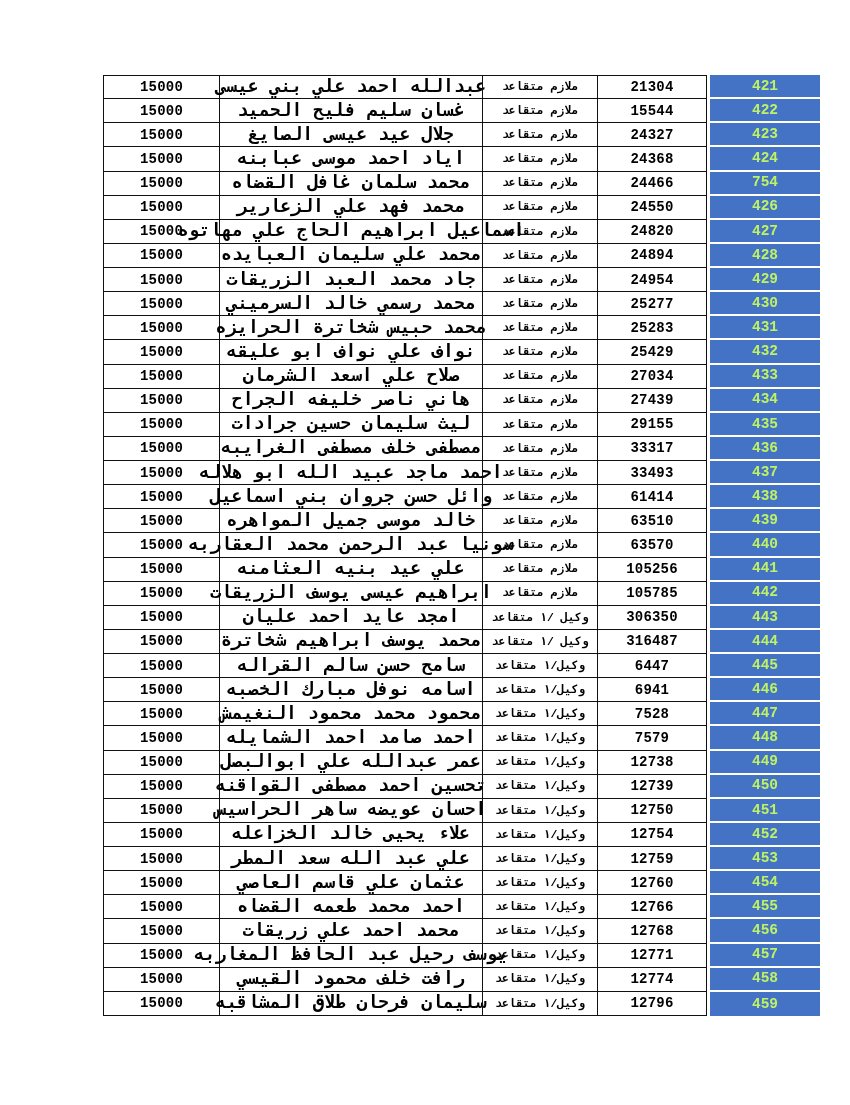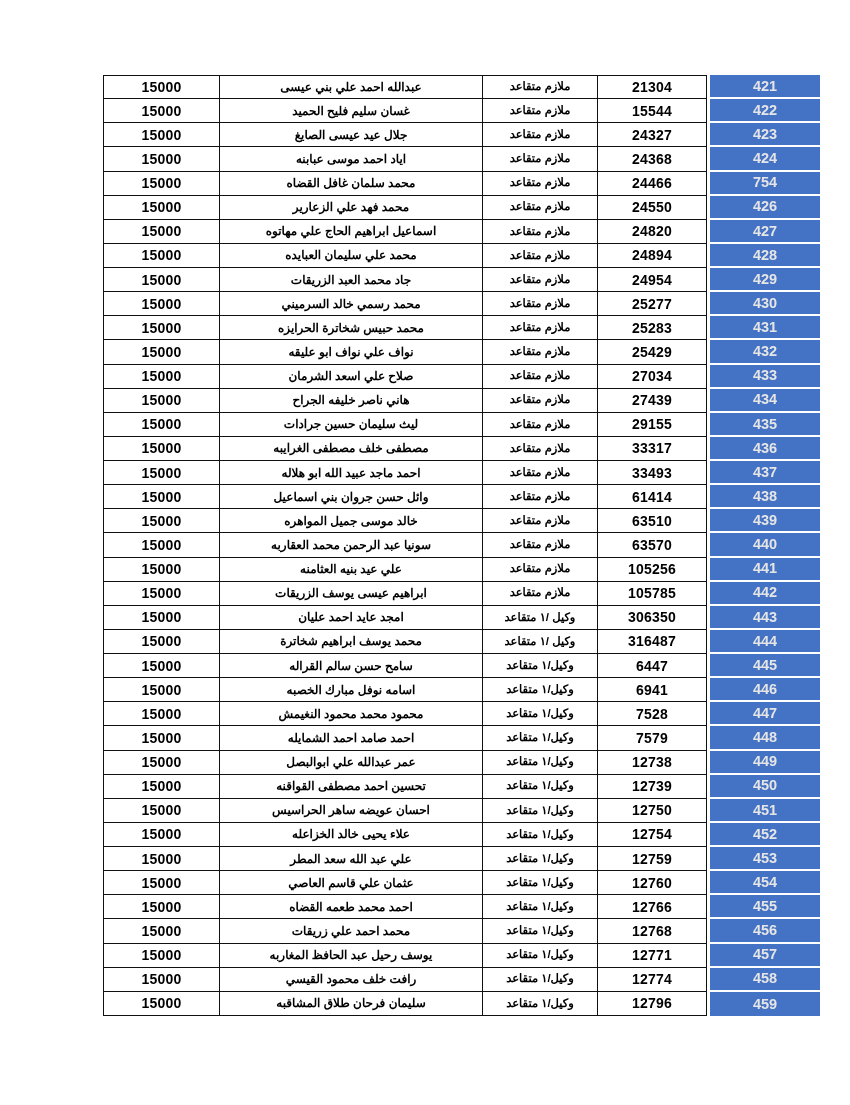--- a/index.html
+++ b/index.html
@@ -1,49 +1,49 @@
 <!DOCTYPE html>
 <html lang="ar"><head>
 <meta charset="utf-8">
 <style>
   html,body { margin:0; padding:0; background:#ffffff; }
   .page {
     position:relative;
     width:850px; height:1105px;
     background:#ffffff;
     overflow:hidden;
-    font-family:Liberation Sans, sans-serif;
+    font-family:Liberation Mono, monospace;
   }
   .table-wrap { position:absolute; left:103px; top:75px; }
   .row {
     display:grid;
     grid-template-columns:116px 263px 115px 110px 3px 110px;
     height:24.13px;
   }
   .c {
     box-sizing:border-box;
     display:flex; align-items:center; justify-content:center;
     border-left:1.5px solid #111111;
     border-bottom:1.5px solid #111111;
     font-weight:bold; color:#000000;
     white-space:nowrap; overflow:visible;
     line-height:1;
   }
   .row.first .c { border-top:1.5px solid #111111; }
   .c.num { border-right:1.5px solid #111111; }
   .c.amount { font-size:14px; letter-spacing:.2px; }
-  .c.name   { font-size:12px; direction:rtl; }
+  .c.name   { font-size:18px; direction:rtl; }
   .c.rank   { font-size:11.5px; direction:rtl; }
   .c.num    { font-size:14px; letter-spacing:.2px; }
   .gap { background:transparent; }
   .idx {
     box-sizing:border-box;
     display:flex; align-items:center; justify-content:center;
     background:#4472C4;
-    color:#e5e5e5;
+    color:#bef264;
     font-weight:bold; font-size:14.5px;
     border-bottom:2.5px solid #ffffff;
     line-height:1;
   }
   .row.last .idx { border-bottom:none; }
 </style>
 </head>
 <body>
 
 <div class="page">

